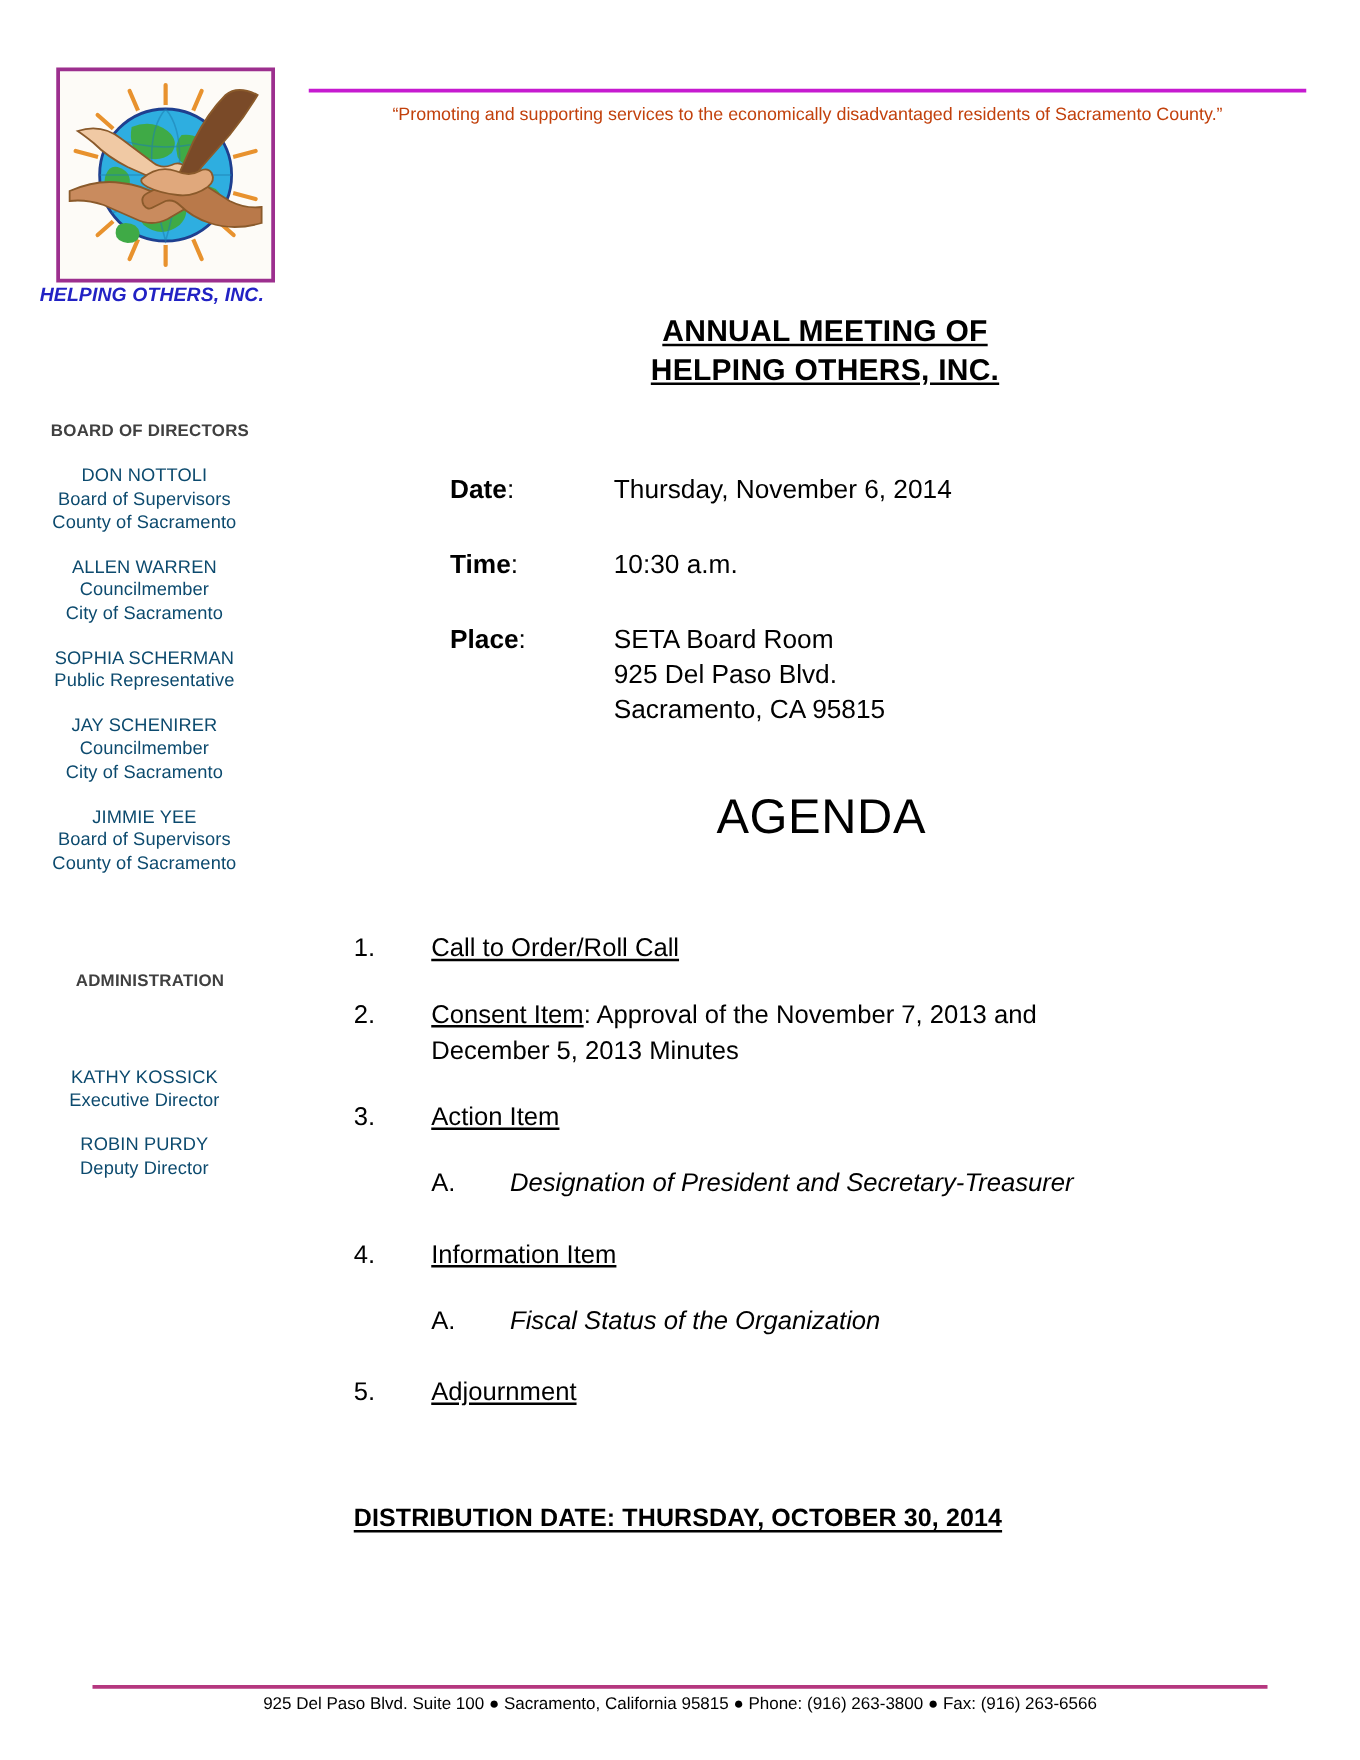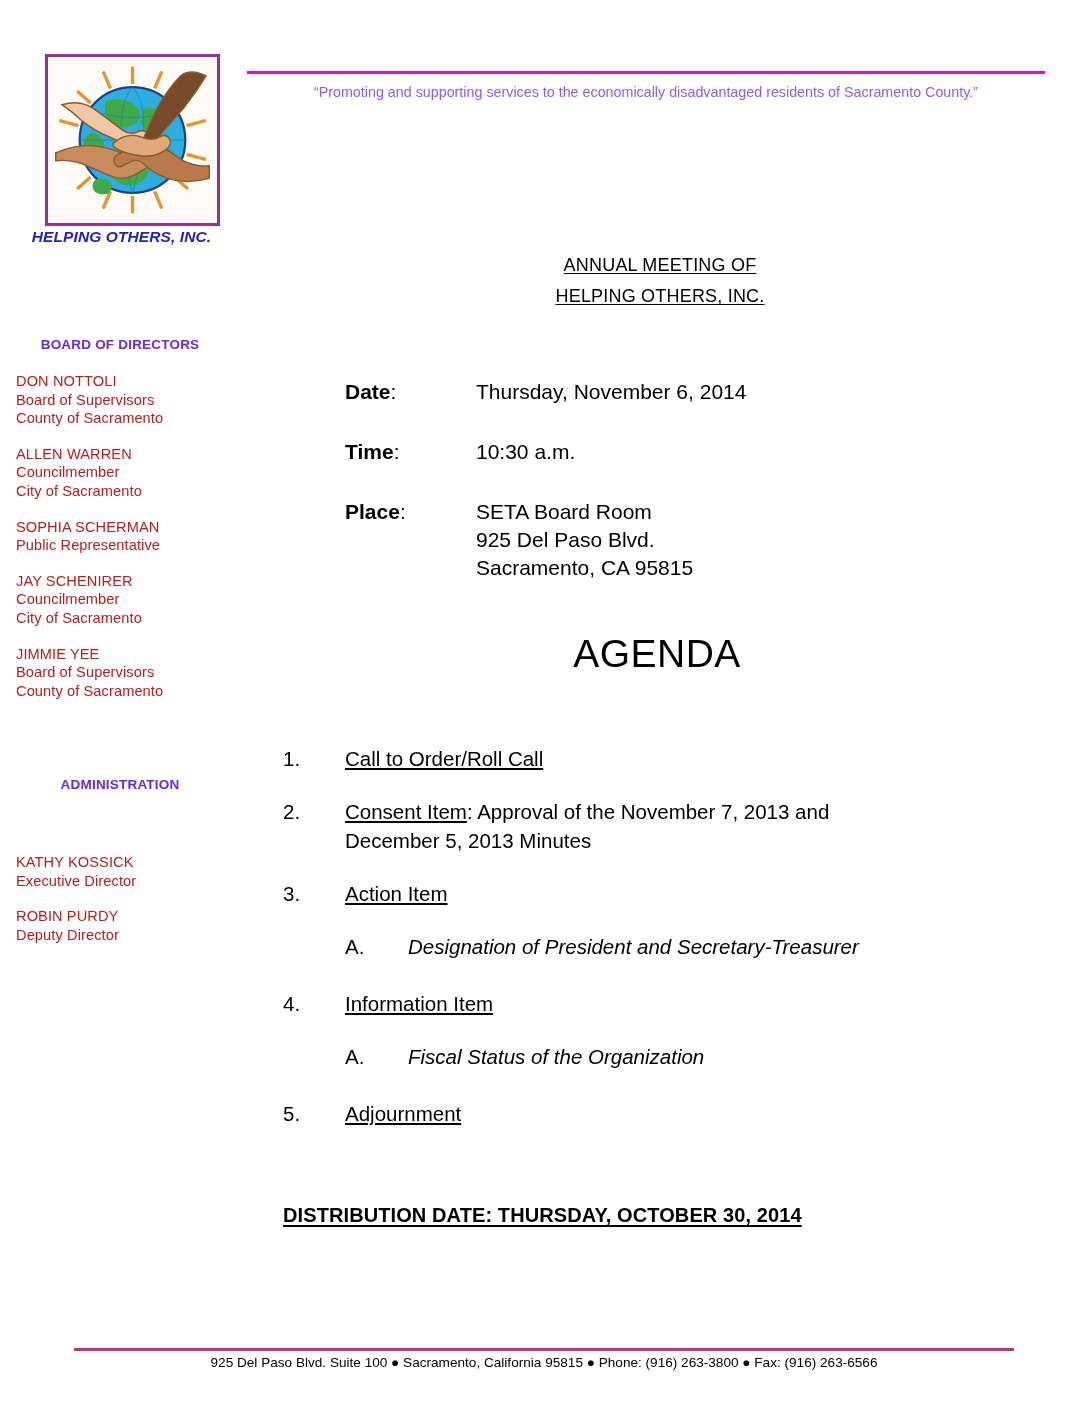--- a/index.html
+++ b/index.html
@@ -58,31 +58,31 @@
   }
 
   .side-heading {
     position: absolute;
     width: 200px;
     left: 20px;
     text-align: center;
     font-weight: bold;
     font-size: 13.5px;
     letter-spacing: 0.2px;
-    color: #6d28d9;
+    color: #404040;
   }
   #board-heading { top: 337px; }
   #admin-heading { top: 777px; }
 
   .people-block {
     position: absolute;
-    left: 16px;
+    left: 5px;
     width: 221px;
-    text-align: left;
-    color: #b91c1c;
+    text-align: center;
+    color: #0c4a6e;
   }
   #board-people { top: 372px; }
   #admin-people { top: 813px; margin-top: 40px; }
 
   .person { margin-bottom: 17px; }
   .person:last-child { margin-bottom: 0; }
   .person-name {
     font-size: 14.6px;
     line-height: 18.6px;
     letter-spacing: 0.1px;
@@ -104,55 +104,56 @@
     height: 3px;
     background: #c61ad0;
   }
   .tagline {
     position: absolute;
     left: 247px;
     top: 84px;
     width: 798px;
     text-align: center;
     font-size: 14.3px;
-    color: #8b5cf6;
+    color: #c2410c;
     white-space: nowrap;
   }
 
   
   .doc-title {
     position: absolute;
     left: 300px;
     top: 250px;
     width: 720px;
     text-align: center;
   }
   .doc-title .tline {
     display: block;
-    font-weight: normal;
-    font-size: 18px;
+    font-weight: bold;
+    font-size: 24px;
     line-height: 31px;
     letter-spacing: 0.2px;
     text-decoration: underline;
     text-underline-offset: 2px;
   }
 
   .meet-table {
     position: absolute;
     left: 345px;
     top: 378px;
     width: 640px;
   }
   .meet-row { display: flex; margin-bottom: 32px; }
   .meet-row:last-child { margin-bottom: 0; }
   .meet-label {
     width: 131px;
     flex: 0 0 131px;
     font-size: 21px;
     line-height: 28px;
+    margin-left: 15px;
   }
   .meet-label b { font-weight: bold; }
   .meet-value {
     font-size: 21px;
     line-height: 28px;
   }
   .meet-value span { display: block; }
 
   .agenda-heading {
     position: absolute;

